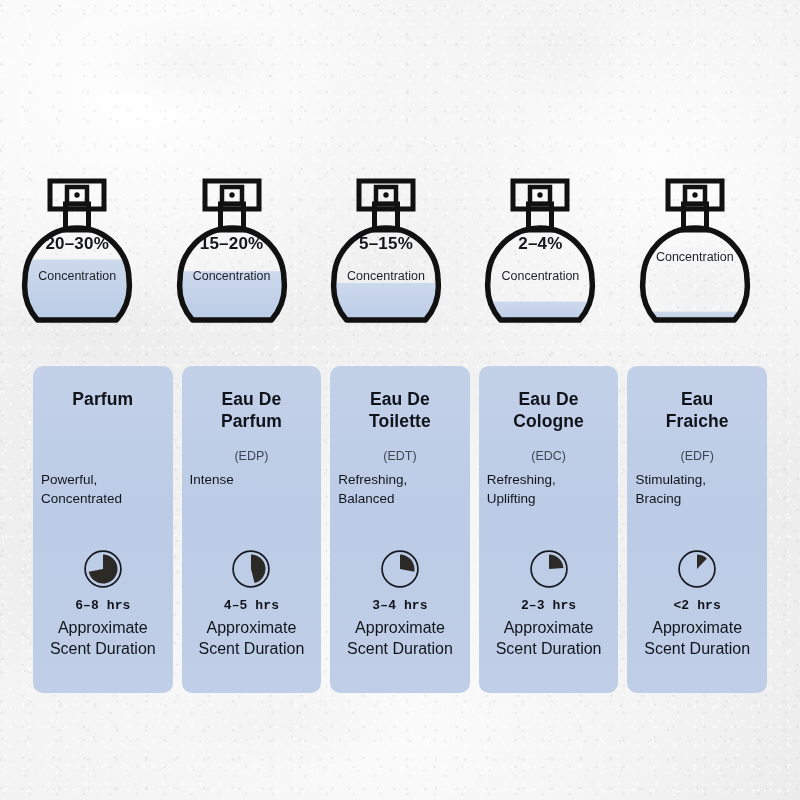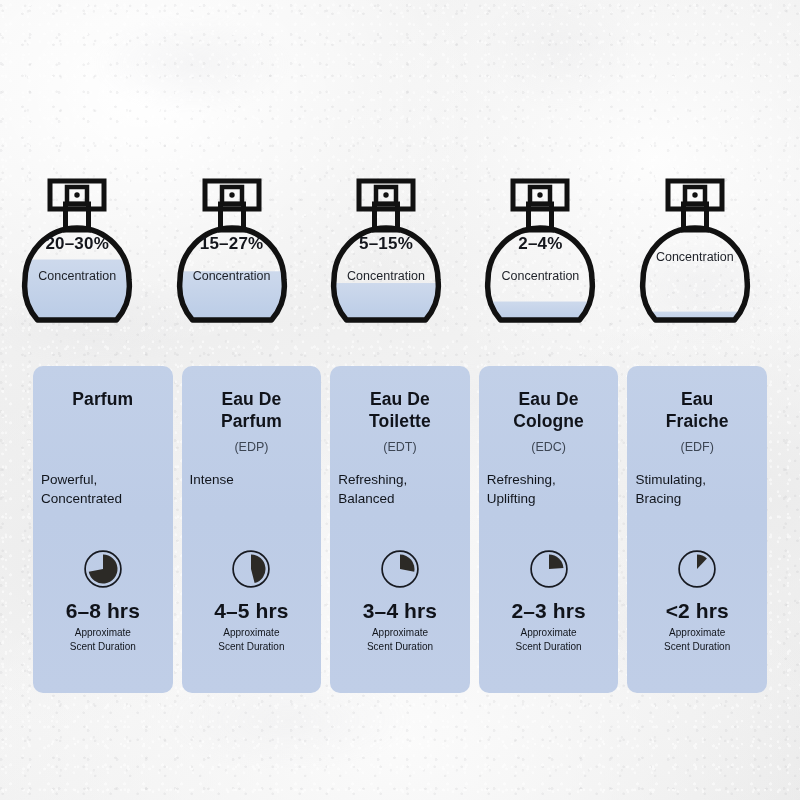--- a/index.html
+++ b/index.html
@@ -139,21 +139,21 @@
     text-align: center;
     line-height: 1.28;
     letter-spacing: .1px;
     padding: 0 6px;
   }
   .card-abbr {
     font-size: 12.5px;
     font-weight: 400;
     color: #3d4654;
     text-align: center;
-    margin-top: 7px;
+    margin-top: 16px;
     line-height: 1.2;
     min-height: 15px;
   }
   .card-desc {
     font-size: 13.5px;
     font-weight: 400;
     color: #11151c;
     text-align: left;
     line-height: 1.42;
     position: absolute;
@@ -170,28 +170,29 @@
     transform: translateX(-50%);
   }
   .card-dur {
     position: absolute;
     left: 0;
     right: 0;
     top: 232px;
     text-align: center;
   }
   .dur-value {
-    font-size: 21px;
+    font-size: 13px;
     font-weight: 700;
     color: #10131a;
     line-height: 1.2;
     letter-spacing: .1px;
+    font-family: Liberation Mono, monospace;
   }
   .dur-caption {
-    font-size: 10px;
+    font-size: 16px;
     font-weight: 400;
     color: #11151c;
     line-height: 1.35;
     margin-top: 3px;
   }
 </style>
 </head>
 <body>
 
 <div id="stage">
@@ -265,21 +266,21 @@
              a 52 52 0 0 1 -12.5 -40 Z" fill="none" stroke="#111111" stroke-width="5.5" stroke-linejoin="round"></path>
 
     <rect x="48.5" y="36" width="23" height="26" fill="none" stroke="#111111" stroke-width="5"></rect>
 
     <rect x="33" y="13" width="54" height="28" fill="none" stroke="#111111" stroke-width="5"></rect>
 
     <rect x="50" y="19" width="20" height="17" fill="none" stroke="#111111" stroke-width="4.5"></rect>
     <circle cx="60" cy="27" r="2.7" fill="#111111"></circle>
   </svg>
         <div class="conc-text">
-       <div class="conc-pct">15–27%</div>
+       <div class="conc-pct">15–20%</div>
        <div class="conc-label">Concentration</div>
      </div>
       </div>
       <div class="bottle-cell">
   <svg class="bottle-svg" width="120" height="172" viewBox="0 0 120 172">
     <defs>
       <linearGradient id="liq2" x1="0" y1="0" x2="0" y2="1">
         <stop offset="0%" stop-color="#cdd9ec"></stop>
         <stop offset="100%" stop-color="#b9cbe6"></stop>
       </linearGradient>

